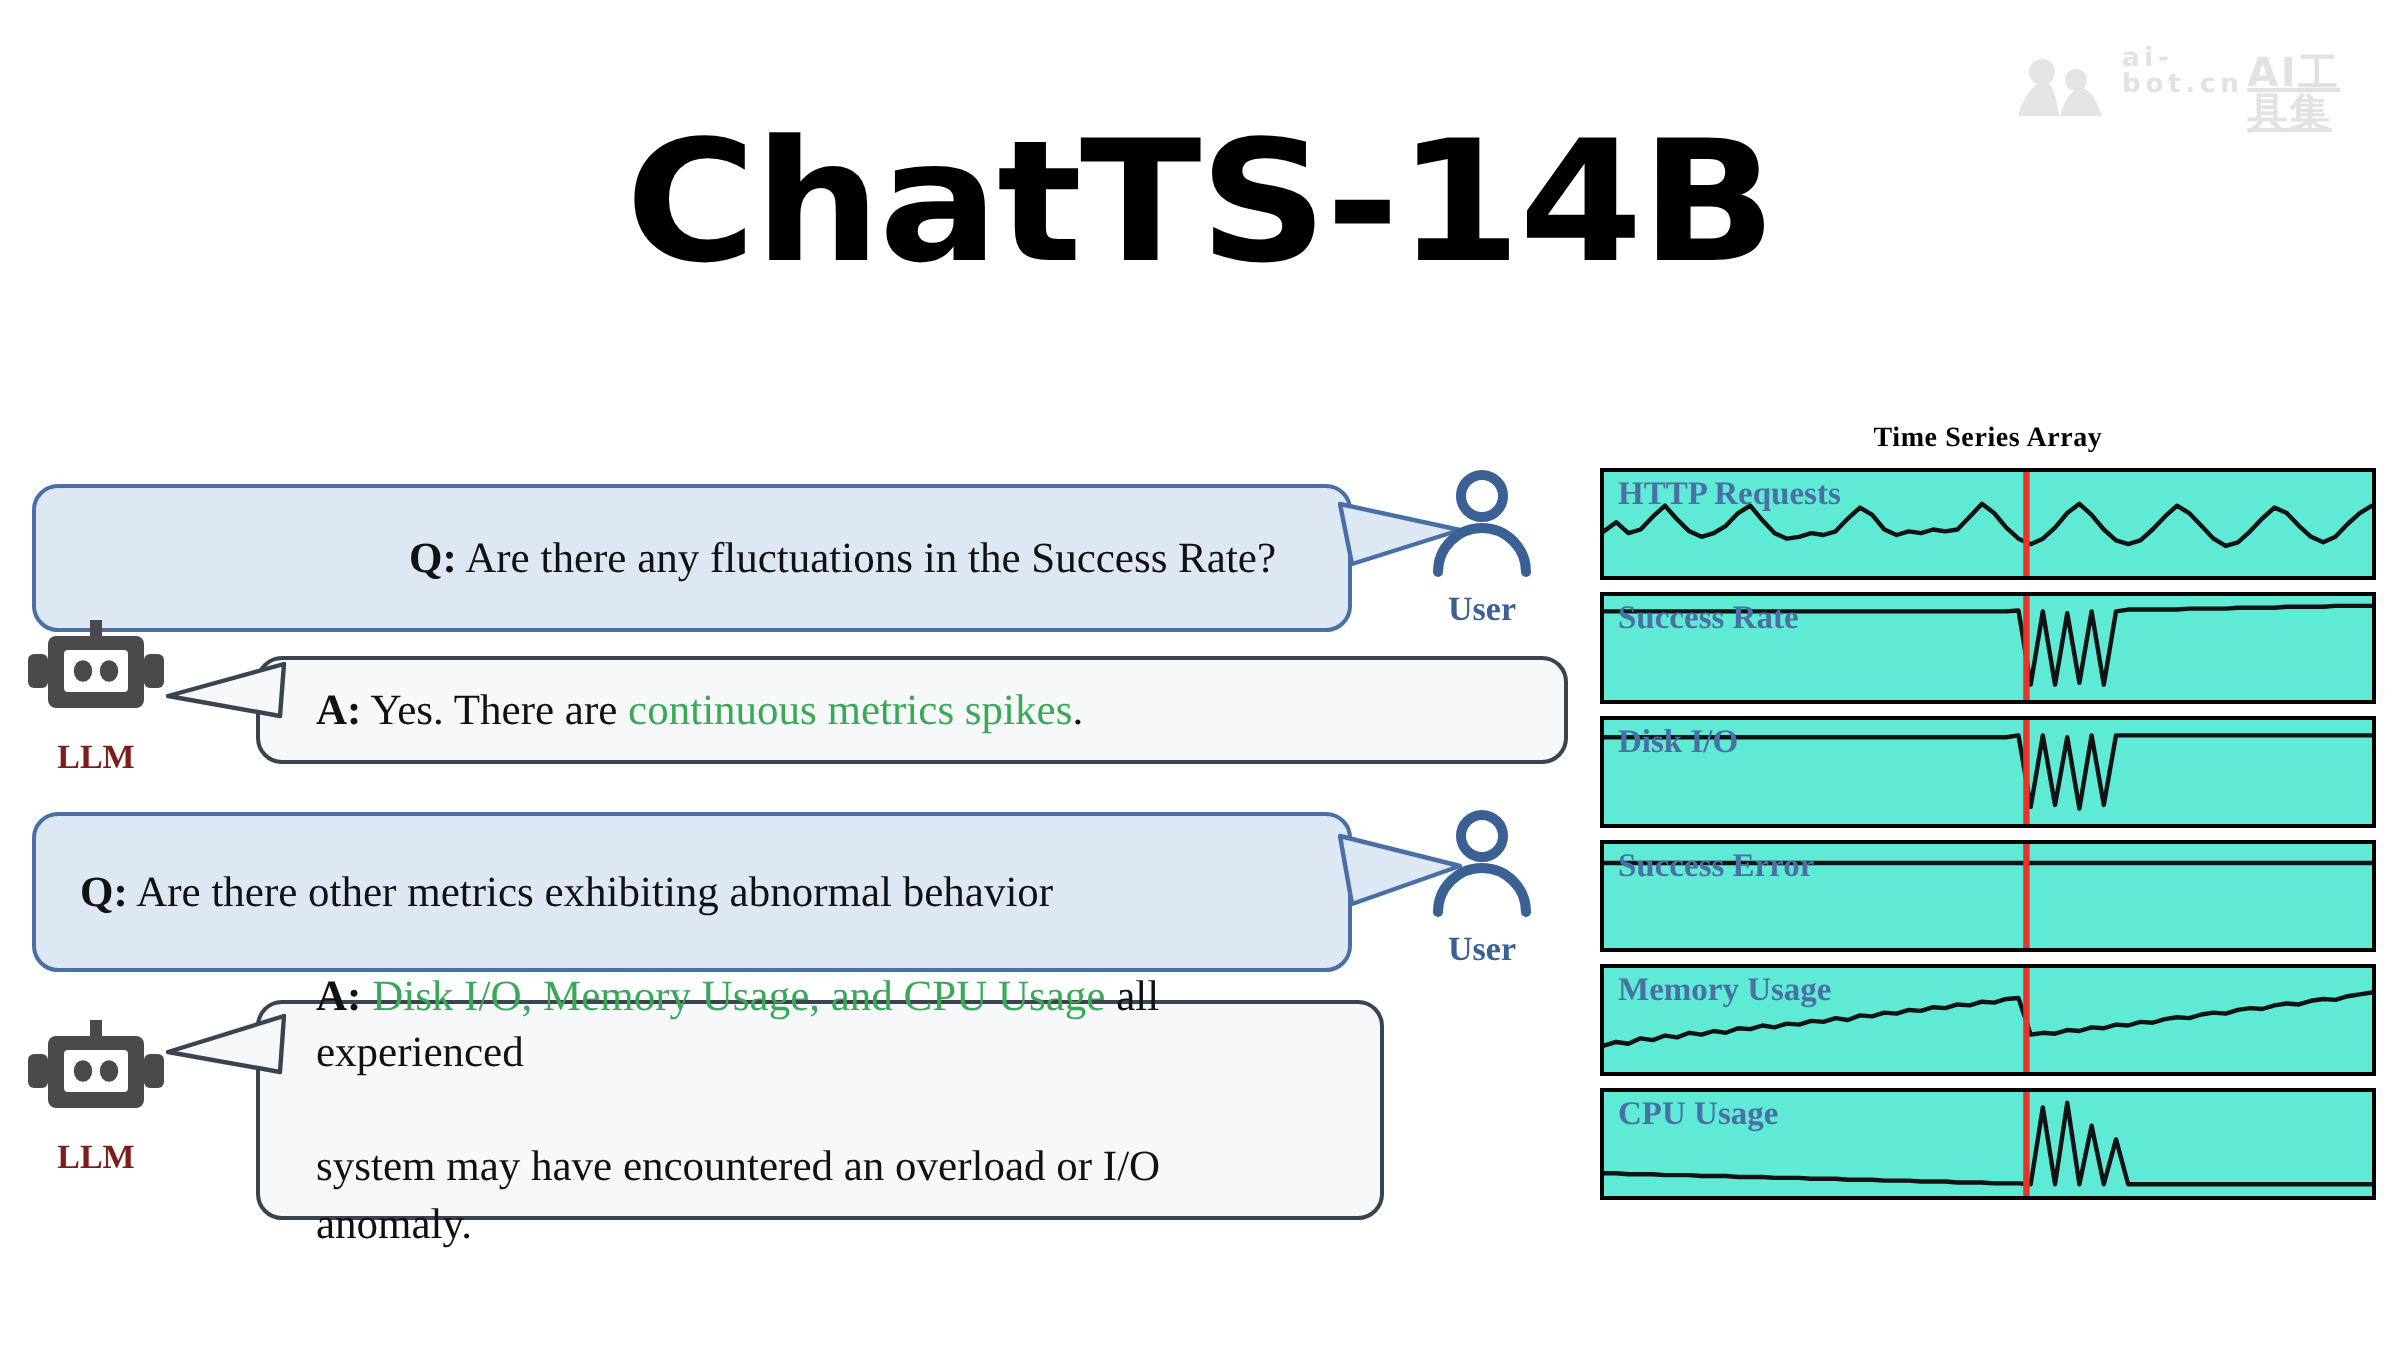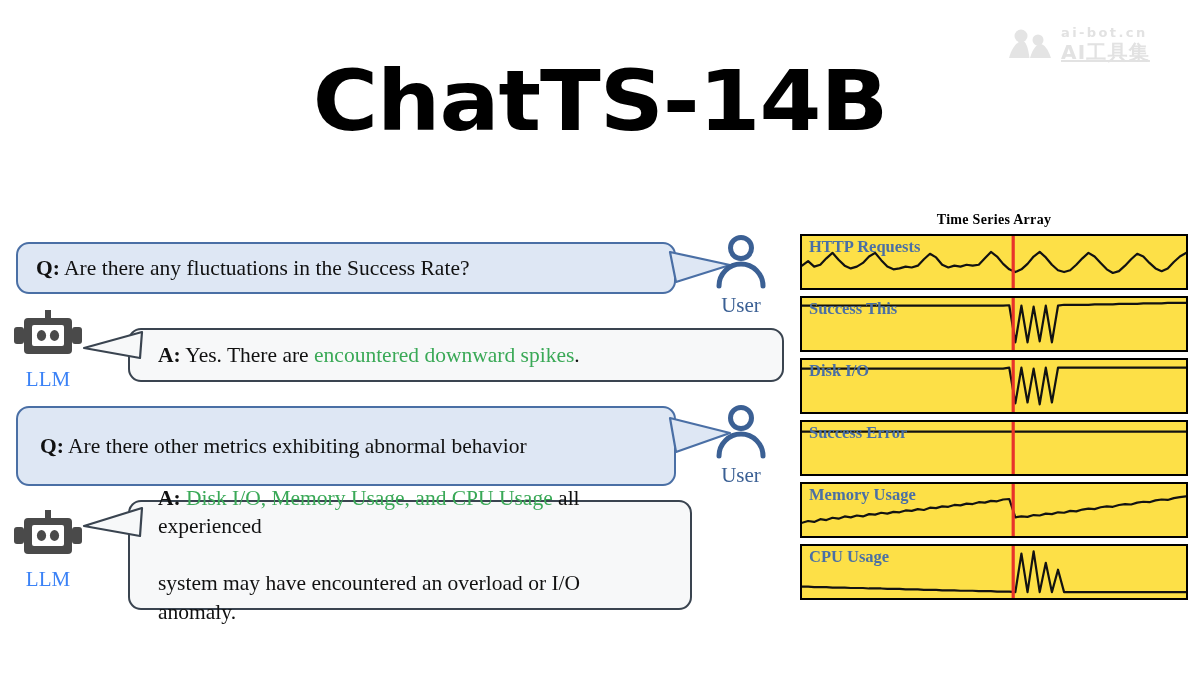--- a/index.html
+++ b/index.html
@@ -21,21 +21,21 @@
     top: 18px;
     left: 1008px;
     width: 180px;
     height: 52px;
     display: flex;
     align-items: center;
     gap: 9px;
     opacity: 1;
   }
   #watermark .wm-logo { width: 44px; height: 34px; flex: 0 0 auto; }
-  #watermark .wm-text { display: flex; flex-direction: column; line-height: 1; }
+  #watermark .wm-text { display: flex; flex-direction: row; line-height: 1; }
   #watermark .wm-top {
     font-family: "DejaVu Sans", sans-serif;
     font-size: 13px;
     letter-spacing: 2.4px;
     color: #e2e2e2;
     font-weight: bold;
   }
   #watermark .wm-bot {
     font-family: "DejaVu Sans", sans-serif;
     font-size: 20px;
@@ -98,27 +98,27 @@
   .tail { position: absolute; overflow: visible; }
 
   
   .avatar {
     position: absolute;
     width: 86px;
     text-align: center;
   }
   .avatar .av-label {
     font-family: "Liberation Serif", serif;
-    font-weight: normal;
-    font-size: 21px;
+    font-weight: bold;
+    font-size: 17px;
     line-height: 1;
     margin-top: 1px;
   }
   .user-av .av-label { color: #3b6094; }
-  .llm-av .av-label { color: #3b82f6; }
+  .llm-av .av-label { color: #7f1d1d; }
 
   
   #ts-panel {
     position: absolute;
     left: 800px;
     top: 212px;
     width: 388px;
     height: 400px;
   }
   #ts-title {
@@ -127,21 +127,21 @@
     font-size: 14px;
     text-align: center;
     color: #000;
     letter-spacing: 0.3px;
     margin-bottom: 6px;
   }
   .ts-row {
     position: relative;
     box-sizing: border-box;
     border: 2.4px solid #000000;
-    background: #fde047;
+    background: #5eead4;
     margin-bottom: 6px;
     height: 56px;
     overflow: hidden;
   }
   .ts-label {
     position: absolute;
     left: 7px;
     top: 1px;
     font-family: "Liberation Serif", serif;
     font-weight: bold;
@@ -167,42 +167,42 @@
   <div class="wm-text">
     <div class="wm-top">ai-bot.cn</div>
     <div class="wm-bot">AI工具集</div>
   </div>
 </div>
 
 <div id="page-title">ChatTS-14B</div>
 
 <div id="conversation">
 
-  <div class="bubble q-bubble" style="left:16px; top:14px; width:660px; height:52px; padding:0 18px;">
+  <div class="bubble q-bubble" style="left:16px; top:14px; width:660px; height:74px; padding:0 36px;justify-content:flex-end;">
     <div class="btext">
       <span class="lead">Q:</span>
       <span>Are there any fluctuations in the Success Rate?</span>
     </div>
   </div>
   <svg class="tail" style="left:668px; top:18px; width:80px; height:52px;" viewBox="0 0 80 52">
     <path d="M2 6 L62 19 L8 36 Z" fill="#dee7f4" stroke="#4a6fa5" stroke-width="2.2" stroke-linejoin="round"></path>
   </svg>
 
   <div class="avatar user-av" style="left:698px; top:6px;">
     <svg width="60" height="56" viewBox="0 0 60 56">
       <circle cx="30" cy="14" r="10.5" fill="none" stroke="#3b6094" stroke-width="5"></circle>
       <path d="M8 52 a22 22 0 0 1 44 0" fill="none" stroke="#3b6094" stroke-width="5" stroke-linecap="round"></path>
     </svg>
     <div class="av-label">User</div>
   </div>
 
   <div class="bubble a-bubble" style="left:128px; top:100px; width:656px; height:54px; padding:0 28px;">
     <div class="btext">
       <span class="lead">A:</span>
-      <span>Yes. There are </span><span class="hl">encountered downward spikes</span><span>.</span>
+      <span>Yes. There are </span><span class="hl">continuous metrics spikes</span><span>.</span>
     </div>
   </div>
   <svg class="tail" style="left:74px; top:98px; width:70px; height:48px;" viewBox="0 0 70 48">
     <path d="M68 6 L10 22 L66 32 Z" fill="#f7f8f9" stroke="#3a4450" stroke-width="2.2" stroke-linejoin="round"></path>
   </svg>
 
   <div class="avatar llm-av" style="left:5px; top:82px;">
     <svg width="76" height="54" viewBox="0 0 76 54">
       <rect x="35" y="0" width="6" height="8" fill="#4a4a4a"></rect>
       <rect x="14" y="8" width="48" height="36" rx="4" fill="#4a4a4a"></rect>
@@ -264,21 +264,21 @@
   <div id="ts-title">Time Series Array</div>
   <div id="ts-rows">
       <div class="ts-row">
         <div class="ts-label">HTTP Requests</div>
         <svg class="ts-svg" viewBox="0 0 100 100" preserveAspectRatio="none">
           <polyline points="0.00,57.04 1.59,48.24 3.17,58.80 4.76,55.28 6.35,42.96 7.94,32.40 9.52,45.60 11.11,57.04 12.70,62.32 14.29,58.80 15.87,51.76 17.46,39.44 19.05,32.40 20.63,46.48 22.22,58.80 23.81,64.08 25.40,62.32 26.98,58.80 28.57,60.56 30.16,57.04 31.75,44.72 33.33,34.16 34.92,41.20 36.51,55.28 38.10,60.56 39.68,57.04 41.27,58.80 42.86,55.28 44.44,57.04 46.03,55.28 47.62,42.96 49.21,30.64 50.79,39.44 52.38,53.52 53.97,64.08 55.56,69.36 57.14,64.08 58.73,53.52 60.32,39.44 61.90,30.64 63.49,41.20 65.08,55.28 66.67,65.84 68.25,69.36 69.84,65.84 71.43,55.28 73.02,42.96 74.60,32.40 76.19,39.44 77.78,51.76 79.37,64.08 80.95,71.12 82.54,67.60 84.13,57.04 85.71,44.72 87.30,34.16 88.89,39.44 90.48,51.76 92.06,62.32 93.65,67.60 95.24,62.32 96.83,50.00 98.41,39.44 100.00,32.40" class="ts-line" vector-effect="non-scaling-stroke"></polyline>
           <line x1="55.00000000000001" x2="55.00000000000001" y1="0" y2="100" class="ts-marker" vector-effect="non-scaling-stroke"></line>
         </svg>
       </div>
       <div class="ts-row">
-        <div class="ts-label">Success This</div>
+        <div class="ts-label">Success Rate</div>
         <svg class="ts-svg" viewBox="0 0 100 100" preserveAspectRatio="none">
           <polyline points="0.00,14.80 1.59,14.80 3.17,14.80 4.76,14.80 6.35,14.80 7.94,14.80 9.52,14.80 11.11,14.80 12.70,14.80 14.29,14.80 15.87,14.80 17.46,14.80 19.05,14.80 20.63,14.80 22.22,14.80 23.81,14.80 25.40,14.80 26.98,14.80 28.57,14.80 30.16,14.80 31.75,14.80 33.33,14.80 34.92,14.80 36.51,14.80 38.10,14.80 39.68,14.80 41.27,14.80 42.86,14.80 44.44,14.80 46.03,14.80 47.62,14.80 49.21,14.80 50.79,14.80 52.38,14.80 53.97,13.92 55.56,85.20 57.14,14.80 58.73,85.20 60.32,16.56 61.90,83.44 63.49,14.80 65.08,85.20 66.67,14.80 68.25,13.04 69.84,13.04 71.43,13.04 73.02,13.04 74.60,13.04 76.19,12.16 77.78,12.16 79.37,12.16 80.95,12.16 82.54,11.28 84.13,11.28 85.71,11.28 87.30,11.28 88.89,10.40 90.48,10.40 92.06,10.40 93.65,10.40 95.24,9.52 96.83,9.52 98.41,9.52 100.00,9.52" class="ts-line" vector-effect="non-scaling-stroke"></polyline>
           <line x1="55.00000000000001" x2="55.00000000000001" y1="0" y2="100" class="ts-marker" vector-effect="non-scaling-stroke"></line>
         </svg>
       </div>
       <div class="ts-row">
         <div class="ts-label">Disk I/O</div>
         <svg class="ts-svg" viewBox="0 0 100 100" preserveAspectRatio="none">
           <polyline points="0.00,16.56 1.59,16.56 3.17,16.56 4.76,16.56 6.35,16.56 7.94,16.56 9.52,16.56 11.11,16.56 12.70,16.56 14.29,16.56 15.87,16.56 17.46,16.56 19.05,16.56 20.63,16.56 22.22,16.56 23.81,16.56 25.40,16.56 26.98,16.56 28.57,16.56 30.16,16.56 31.75,16.56 33.33,16.56 34.92,16.56 36.51,16.56 38.10,16.56 39.68,16.56 41.27,16.56 42.86,16.56 44.44,16.56 46.03,16.56 47.62,16.56 49.21,16.56 50.79,16.56 52.38,16.56 53.97,14.80 55.56,83.44 57.14,14.80 58.73,81.68 60.32,16.56 61.90,85.20 63.49,14.80 65.08,81.68 66.67,14.80 68.25,14.80 69.84,14.80 71.43,14.80 73.02,14.80 74.60,14.80 76.19,14.80 77.78,14.80 79.37,14.80 80.95,14.80 82.54,14.80 84.13,14.80 85.71,14.80 87.30,14.80 88.89,14.80 90.48,14.80 92.06,14.80 93.65,14.80 95.24,14.80 96.83,14.80 98.41,14.80 100.00,14.80" class="ts-line" vector-effect="non-scaling-stroke"></polyline>
           <line x1="55.00000000000001" x2="55.00000000000001" y1="0" y2="100" class="ts-marker" vector-effect="non-scaling-stroke"></line>

